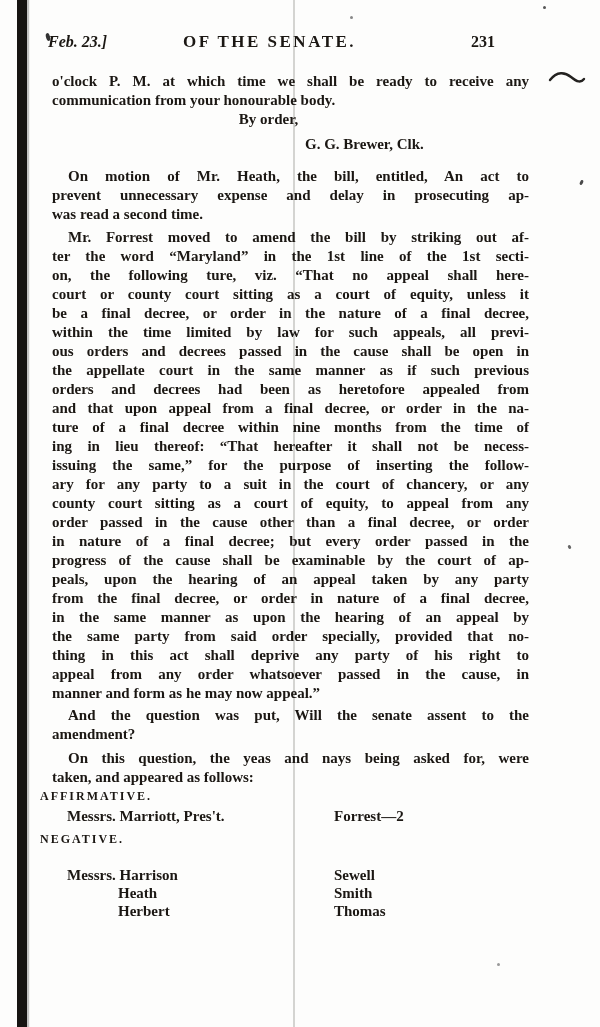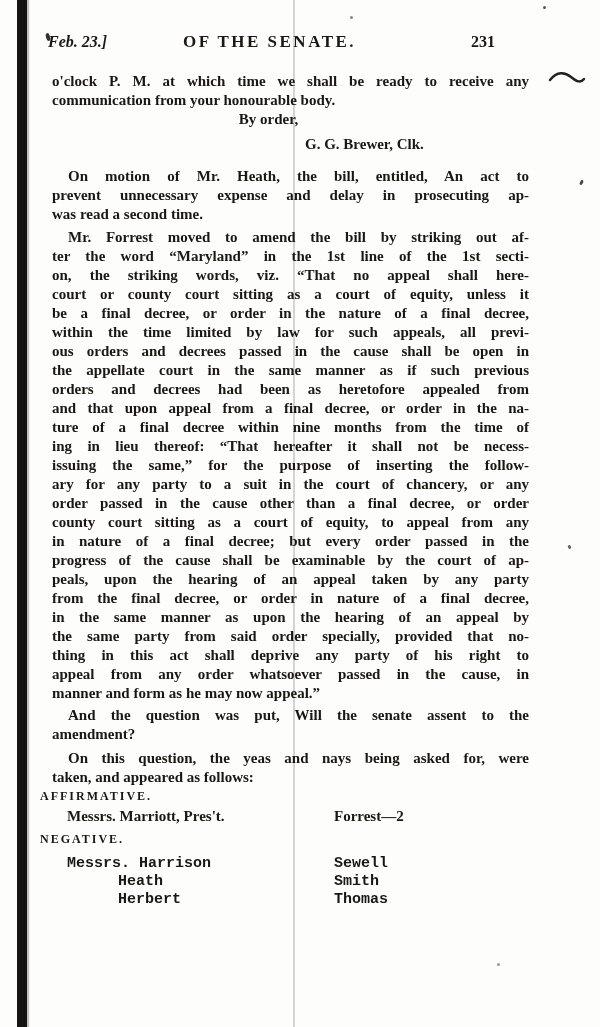--- a/index.html
+++ b/index.html
@@ -59,21 +59,21 @@
   .p-question { margin-top:3px; }
   .p-yeas     { margin-top:5px; }
 
   .vote-heading {
     margin-top:2px; height:15px;
     font-size:12px; font-weight:bold; letter-spacing:2px;
     text-align:left; transform:translateX(-12px);
   }
   .vote-heading.neg { margin-top:6px; }
   .vote-rows { margin-top:4px; }
-  .vote-rows.neg { margin-top:8px;font-family:Liberation Mono, monospace; }
+  .vote-rows.neg { margin-top:20px; }
   .vote-row { position:relative; height:18px; font-size:15px; font-weight:bold; line-height:17.5px; }
   .vote-left  { position:absolute; left:15px; }
   .vote-left.name-indent { left:66px; }
   .vote-right { position:absolute; left:282px; }
 </style>
 </head>
 <body>
 
 <div class="scan-edge-bar"></div>
 <div class="gutter-line"></div>
@@ -106,34 +106,34 @@
 
   <div class="para indent p-motion">
       <div class="tline first">On motion of Mr. Heath, the bill, entitled, An act to</div>
       <div class="tline">prevent unnecessary expense and delay in prosecuting ap-</div>
       <div class="tline last">was read a second time.</div>
     </div>
 
   <div class="para indent p-forrest">
       <div class="tline first">Mr. Forrest moved to amend the bill by striking out af-</div>
       <div class="tline">ter the word “Maryland” in the 1st line of the 1st secti-</div>
-      <div class="tline">on, the striking words, viz. “That no appeal shall here-</div>
+      <div class="tline">on, the following ture, viz. “That no appeal shall here-</div>
       <div class="tline">court or county court sitting as a court of equity, unless it</div>
       <div class="tline">be a final decree, or order in the nature of a final decree,</div>
       <div class="tline">within the time limited by law for such appeals, all previ-</div>
       <div class="tline">ous orders and decrees passed in the cause shall be open in</div>
       <div class="tline">the appellate court in the same manner as if such previous</div>
       <div class="tline">orders and decrees had been as heretofore appealed from</div>
       <div class="tline">and that upon appeal from a final decree, or order in the na-</div>
       <div class="tline">ture of a final decree within nine months from the time of</div>
       <div class="tline">ing in lieu thereof: “That hereafter it shall not be necess-</div>
       <div class="tline">issuing the same,” for the purpose of inserting the follow-</div>
       <div class="tline">ary for any party to a suit in the court of chancery, or any</div>
+      <div class="tline">county court sitting as a court of equity, to appeal from any</div>
       <div class="tline">order passed in the cause other than a final decree, or order</div>
-      <div class="tline">county court sitting as a court of equity, to appeal from any</div>
       <div class="tline">in nature of a final decree; but every order passed in the</div>
       <div class="tline">progress of the cause shall be examinable by the court of ap-</div>
       <div class="tline">peals, upon the hearing of an appeal taken by any party</div>
       <div class="tline">from the final decree, or order in nature of a final decree,</div>
       <div class="tline">in the same manner as upon the hearing of an appeal by</div>
       <div class="tline">the same party from said order specially, provided that no-</div>
       <div class="tline">thing in this act shall deprive any party of his right to</div>
       <div class="tline">appeal from any order whatsoever passed in the cause, in</div>
       <div class="tline last">manner and form as he may now appeal.”</div>
     </div>

